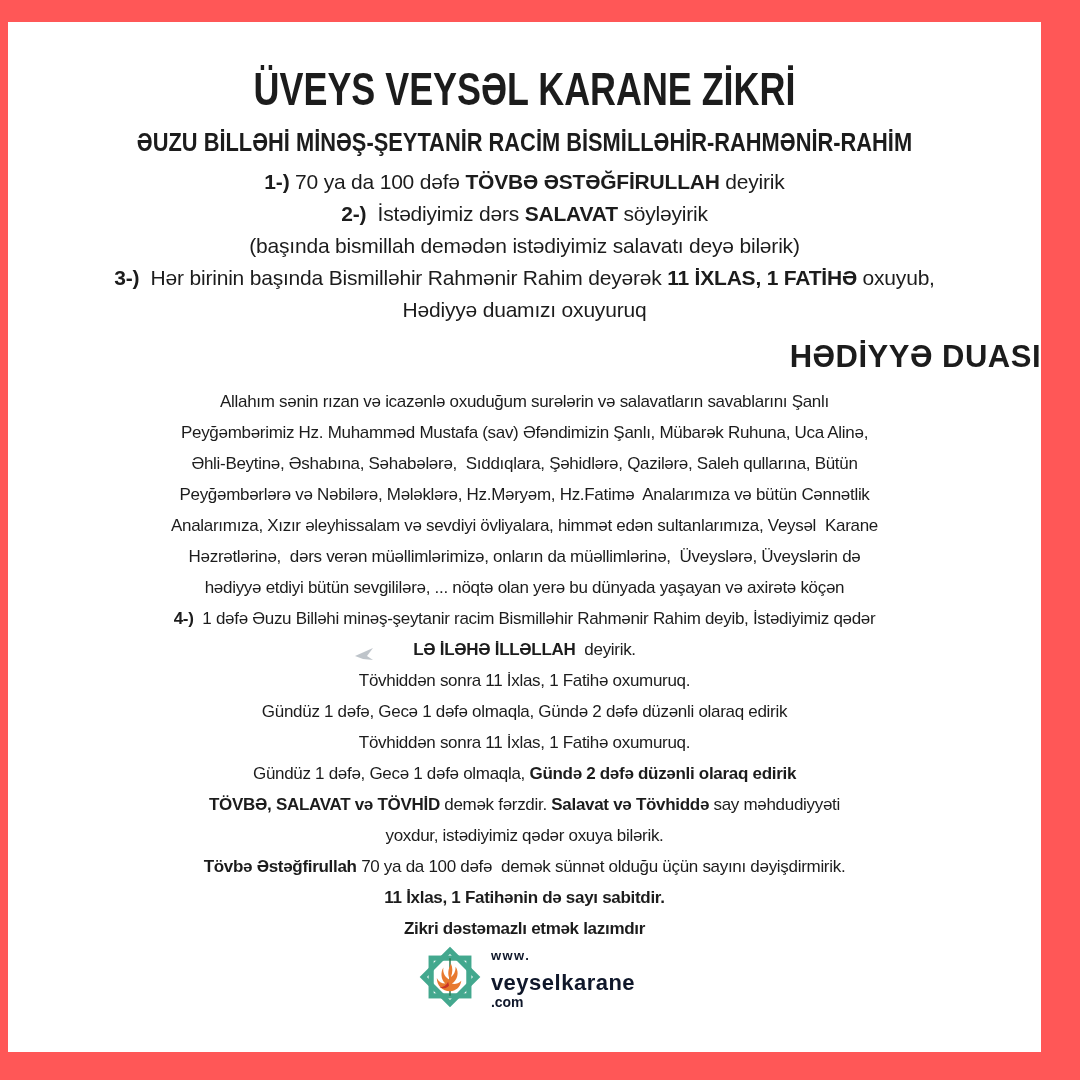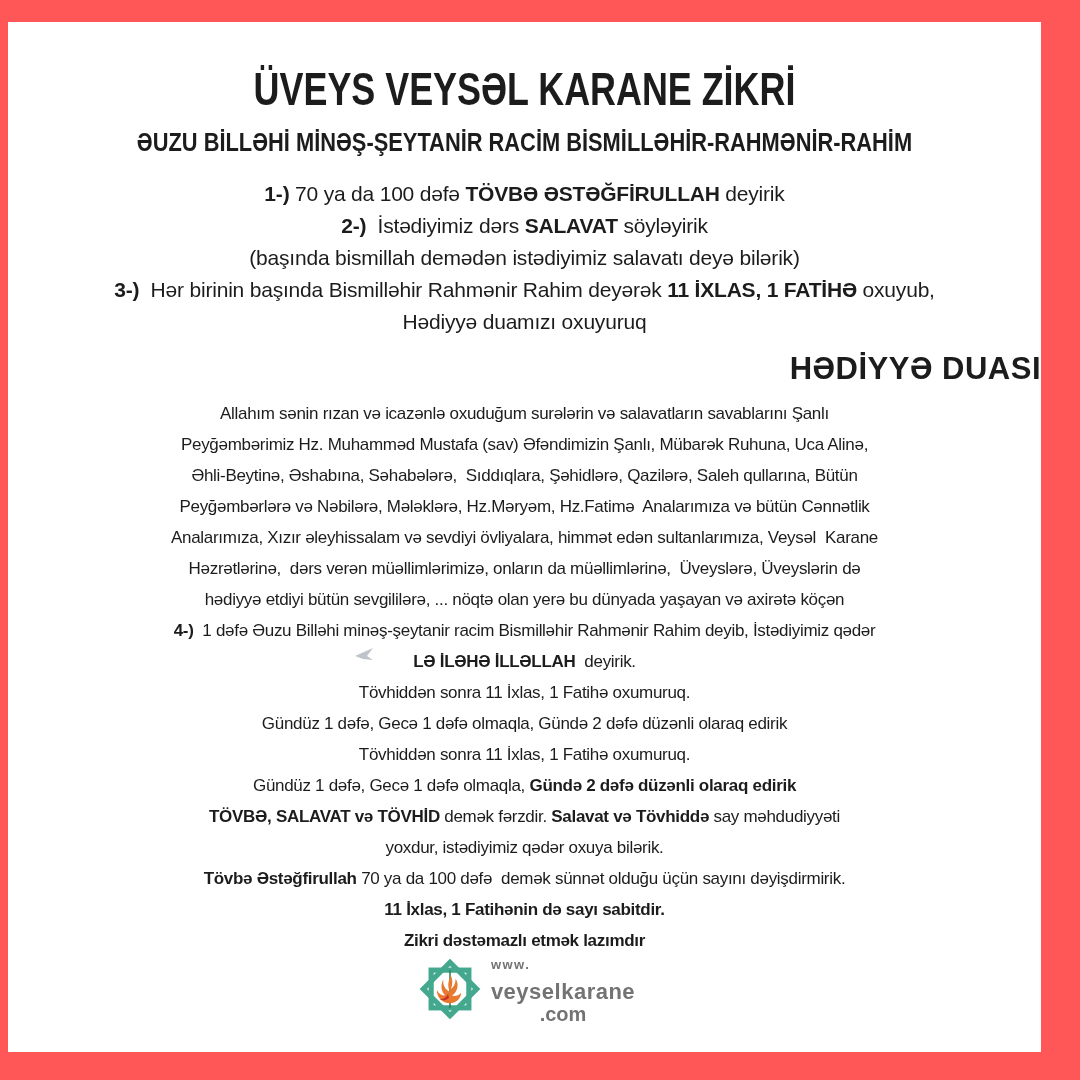--- a/index.html
+++ b/index.html
@@ -17,35 +17,35 @@
   }
   .title{
     margin-top:42px;font-size:46px;font-weight:bold;line-height:50px;
     white-space:pre;transform:scaleX(0.78);transform-origin:center;
     letter-spacing:0px;
   }
   .subtitle{
     margin-top:12px;font-size:26px;font-weight:bold;line-height:32px;
     white-space:pre;transform:scaleX(0.84);transform-origin:center;
   }
-  .steps{margin-top:20px;font-size:21px;line-height:32px;letter-spacing:-0.2px;}
+  .steps{margin-top:8px;font-size:21px;line-height:32px;letter-spacing:-0.2px;}
   .heading{margin-top:10px;font-size:31px;font-weight:bold;line-height:42px;letter-spacing:0.5px;text-align:right;}
   .bodytext{margin-top:8px;font-size:17px;line-height:31px;letter-spacing:-0.3px;}
   .line{white-space:pre;}
   .b{font-weight:bold;}
   .cursor-artifact{position:absolute;left:346px;top:624px;opacity:0.75;}
   .logo{
     margin-top:2px;height:66px;
     display:flex;align-items:center;justify-content:center;
   }
   .logo-emblem{flex:0 0 auto;}
-  .logo-text{text-align:left;margin-left:5px;line-height:1;color:#737373;}
+  .logo-text{text-align:left;margin-left:5px;line-height:1;color:#0f172a;}
   .logo-www{display:block;font-size:13px;font-weight:bold;letter-spacing:1.5px;}
   .logo-name{display:block;font-size:22px;font-weight:bold;letter-spacing:0.5px;margin-top:10px;}
-  .logo-com{display:block;font-size:20px;font-weight:bold;text-align:center;margin-top:1px;}
+  .logo-com{display:block;font-size:14px;font-weight:bold;text-align:left;margin-top:1px;}
 </style>
 </head>
 <body style="--frame: #ff5757; --paper: #ffffff; --ink: #1c1c1c;">
 
 <div class="content">
 
   <div class="title">ÜVEYS VEYSƏL KARANE ZİKRİ</div>
 
   <div class="subtitle">ƏUZU BİLLƏHİ MİNƏŞ-ŞEYTANİR RACİM BİSMİLLƏHİR-RAHMƏNİR-RAHİM</div>
 

